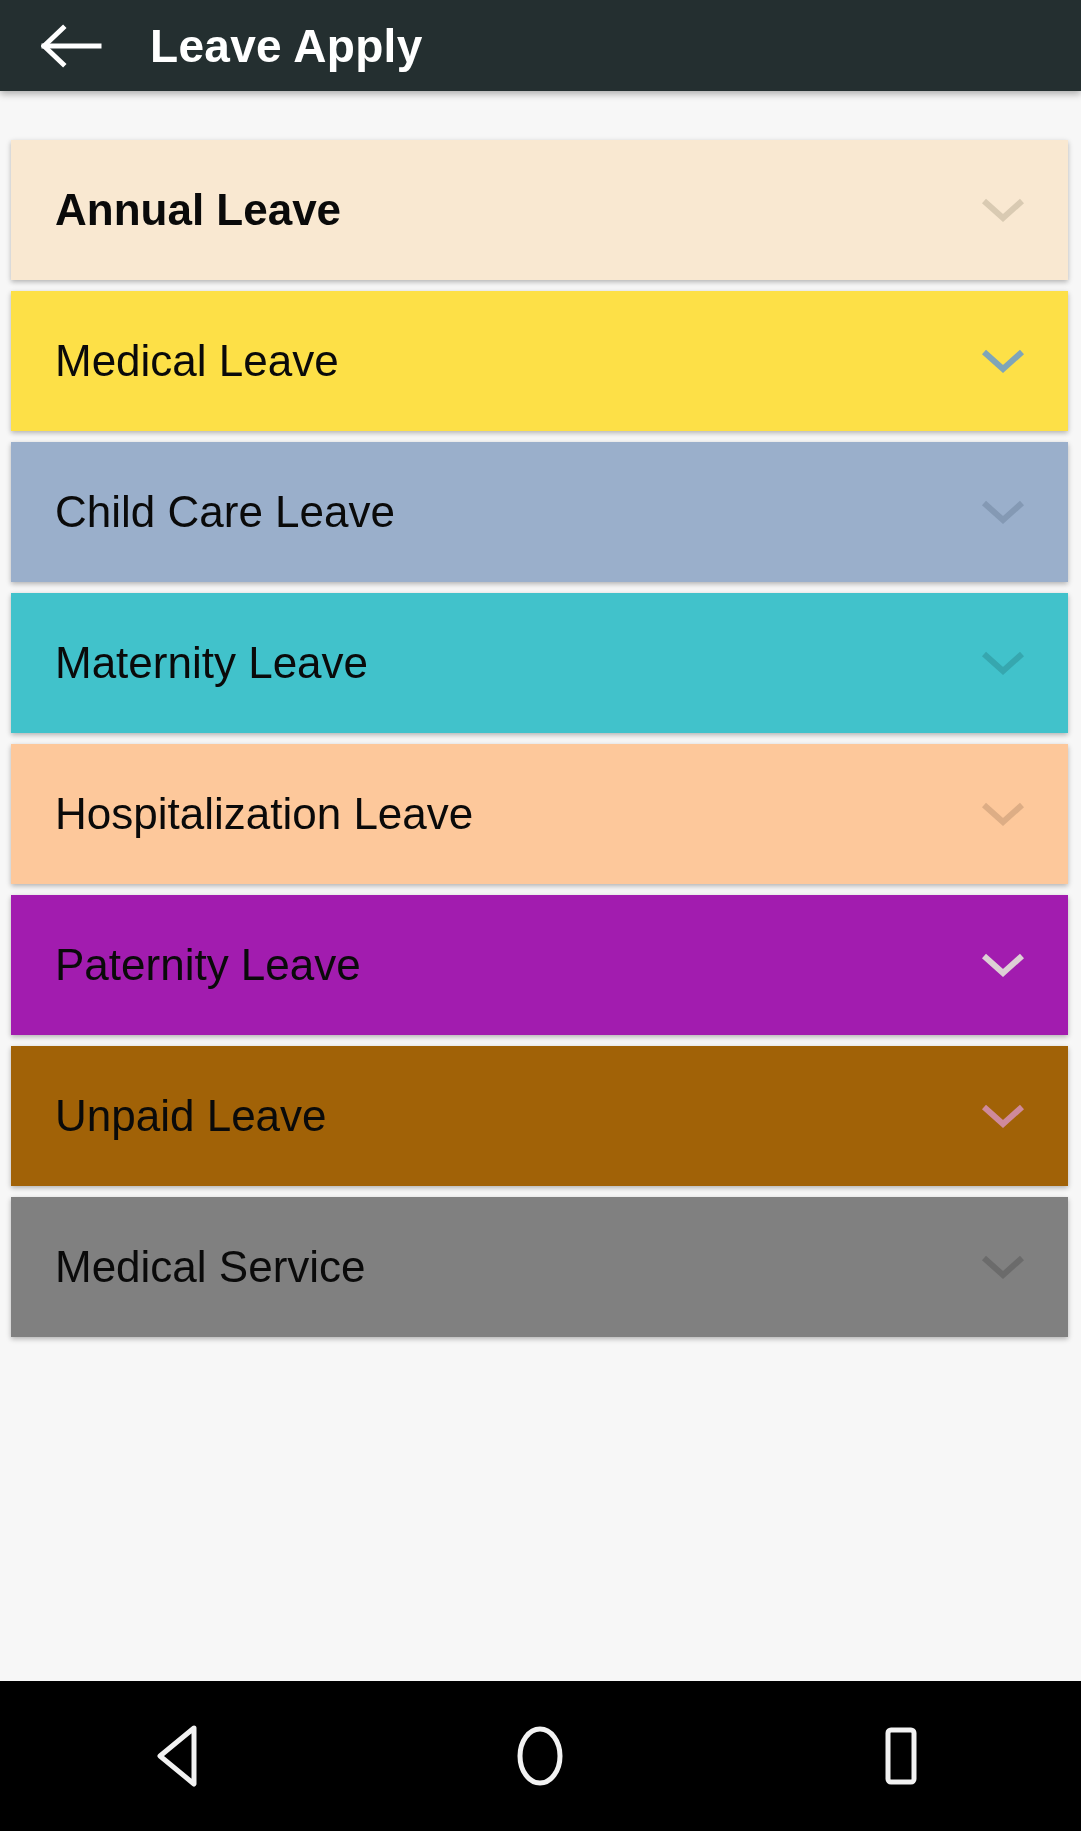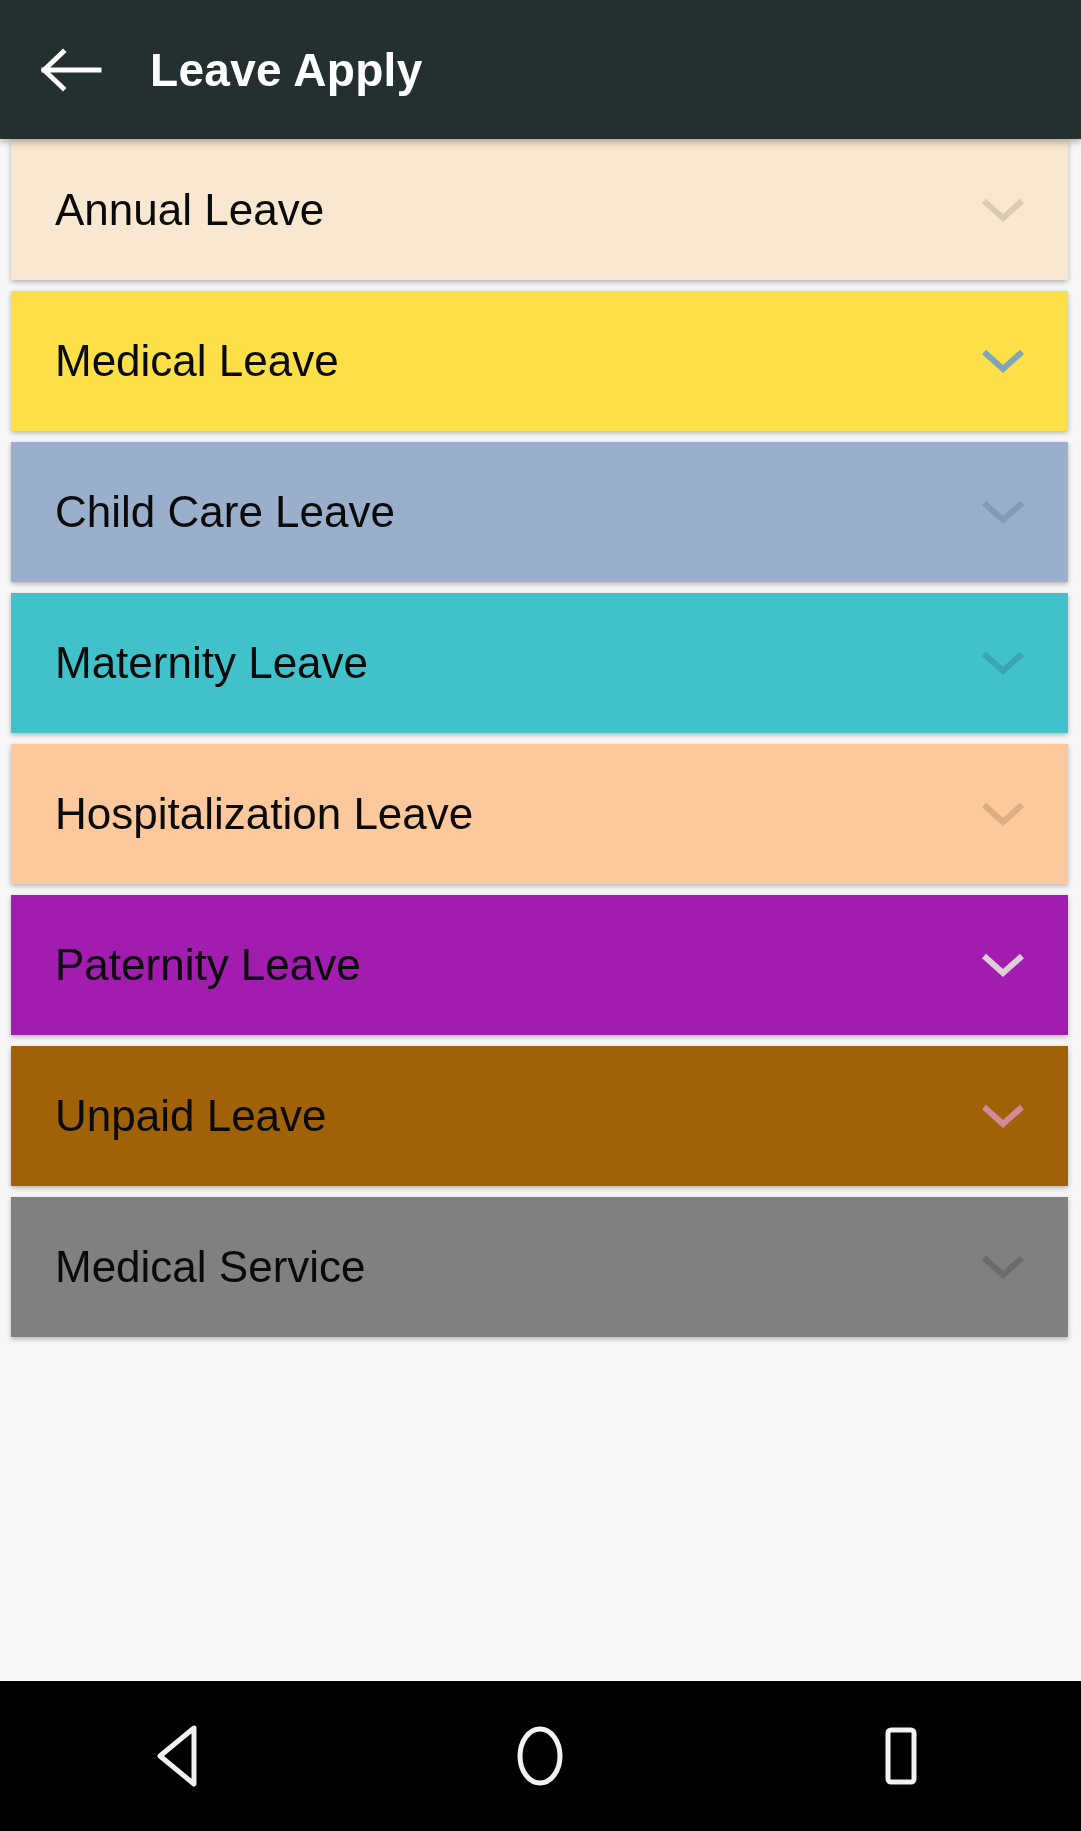--- a/index.html
+++ b/index.html
@@ -7,21 +7,21 @@
   body {
     font-family:"Liberation Sans", sans-serif;
     background:#f7f7f7;
     overflow:hidden;
     position:relative;
   }
 
   
   .appbar {
     position:absolute; top:0; left:0;
-    width:1081px; height:139px;
+    width:1081px; height:91px;
     background:#242f30;
     display:flex; align-items:center;
     z-index:10;
     box-shadow:0 3px 7px rgba(0,0,0,0.30);
   }
   .back-btn {
     width:96px; height:96px;
     margin-left:24px;
     display:flex; align-items:center; justify-content:center;
     cursor:pointer;
@@ -100,21 +100,21 @@
         <path d="M3 23 H58" stroke="#ffffff" stroke-width="5" fill="none" stroke-linecap="square"></path>
         <path d="M22 5 L3 23 L22 41" stroke="#ffffff" stroke-width="5" fill="none" stroke-linecap="square" stroke-linejoin="miter"></path>
       </svg>
     </span>
   </div>
   <div class="appbar-title">Leave Apply</div>
 </div>
 
 <div class="list">
 
-  <div class="card" style="background:#f9e8d1;">
+  <div class="card" style="background:#f9e8d1;font-weight:bold;">
     <span class="card-label">Annual Leave</span>
     <span class="chevron">
       <svg width="46" height="28" viewBox="0 0 46 28">
           <path d="M4 5 L23 22 L42 5" stroke="#d9cab2" stroke-width="6" fill="none" stroke-linecap="butt" stroke-linejoin="miter"></path>
         </svg>
     </span>
   </div>
 
   <div class="card" style="background:#fde047;">
     <span class="card-label">Medical Leave</span>

